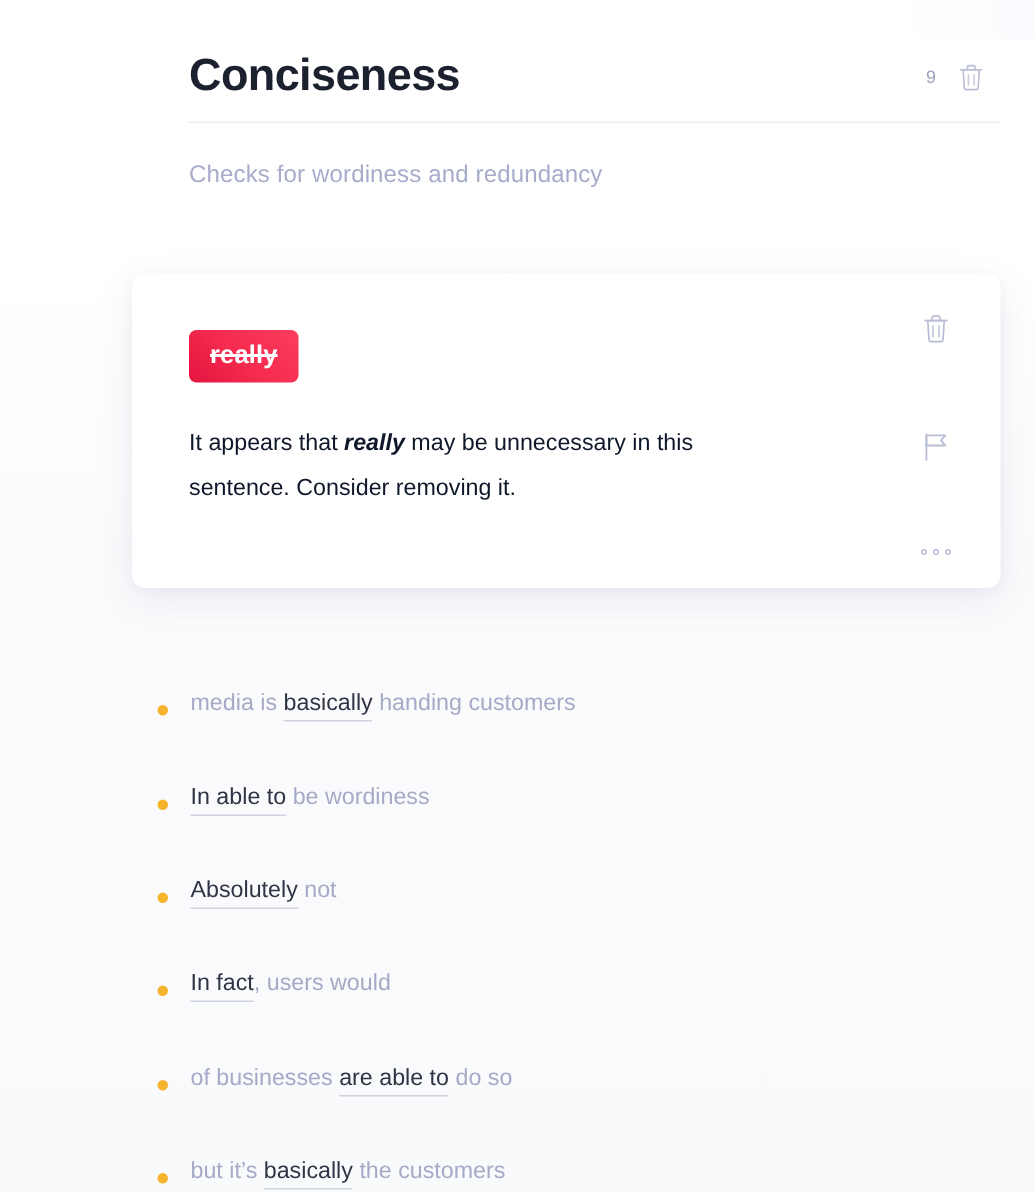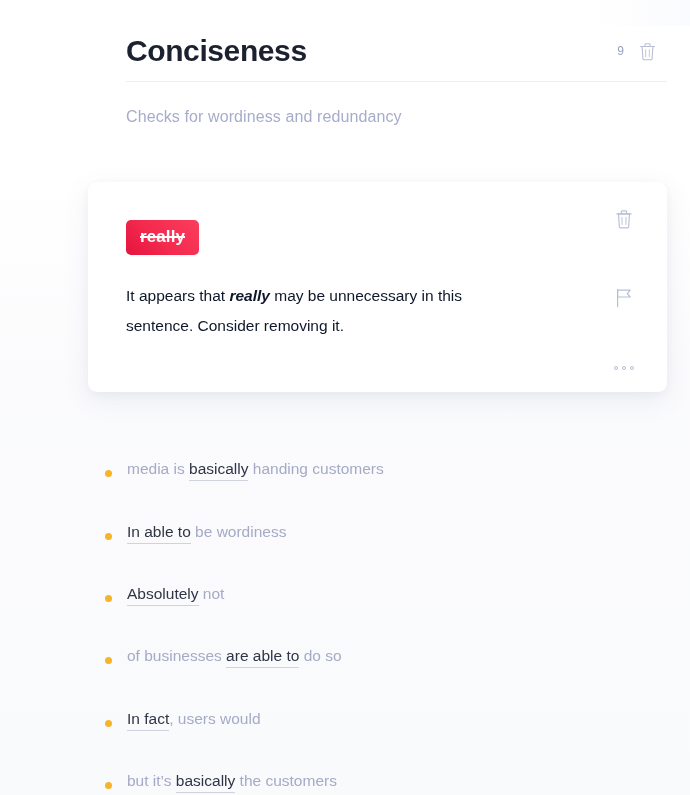--- a/index.html
+++ b/index.html
@@ -261,28 +261,28 @@
       <span class="suggestion-text"><span></span><span class="hit">In able to</span><span> be wordiness</span></span>
     </div>
 
     <div class="suggestion-item">
       <span class="bullet"></span>
       <span class="suggestion-text"><span></span><span class="hit">Absolutely</span><span> not</span></span>
     </div>
 
     <div class="suggestion-item">
       <span class="bullet"></span>
+      <span class="suggestion-text"><span></span><span class="hit">In fact</span><span>, users would</span></span>
+    </div>
+
+    <div class="suggestion-item">
+      <span class="bullet"></span>
       <span class="suggestion-text"><span>of businesses </span><span class="hit">are able to</span><span> do so</span></span>
     </div>
 
     <div class="suggestion-item">
       <span class="bullet"></span>
-      <span class="suggestion-text"><span></span><span class="hit">In fact</span><span>, users would</span></span>
-    </div>
-
-    <div class="suggestion-item">
-      <span class="bullet"></span>
       <span class="suggestion-text"><span>but it’s </span><span class="hit">basically</span><span> the customers</span></span>
     </div>
 
   </div>
 
 </div>
 
 </body></html>

